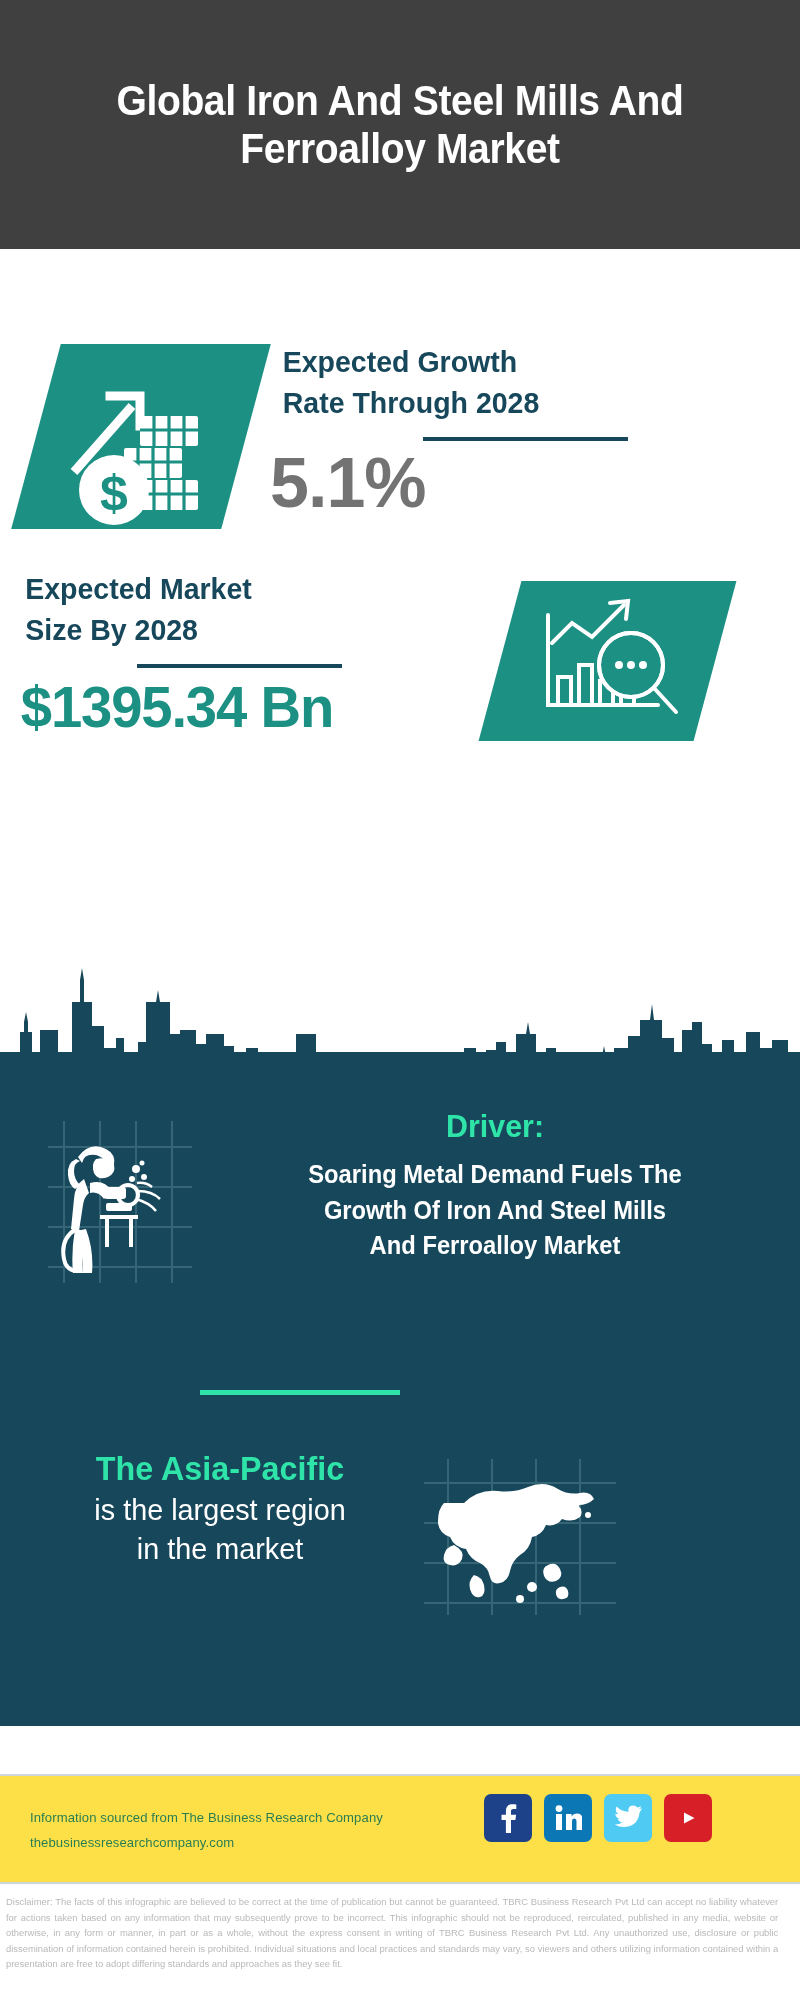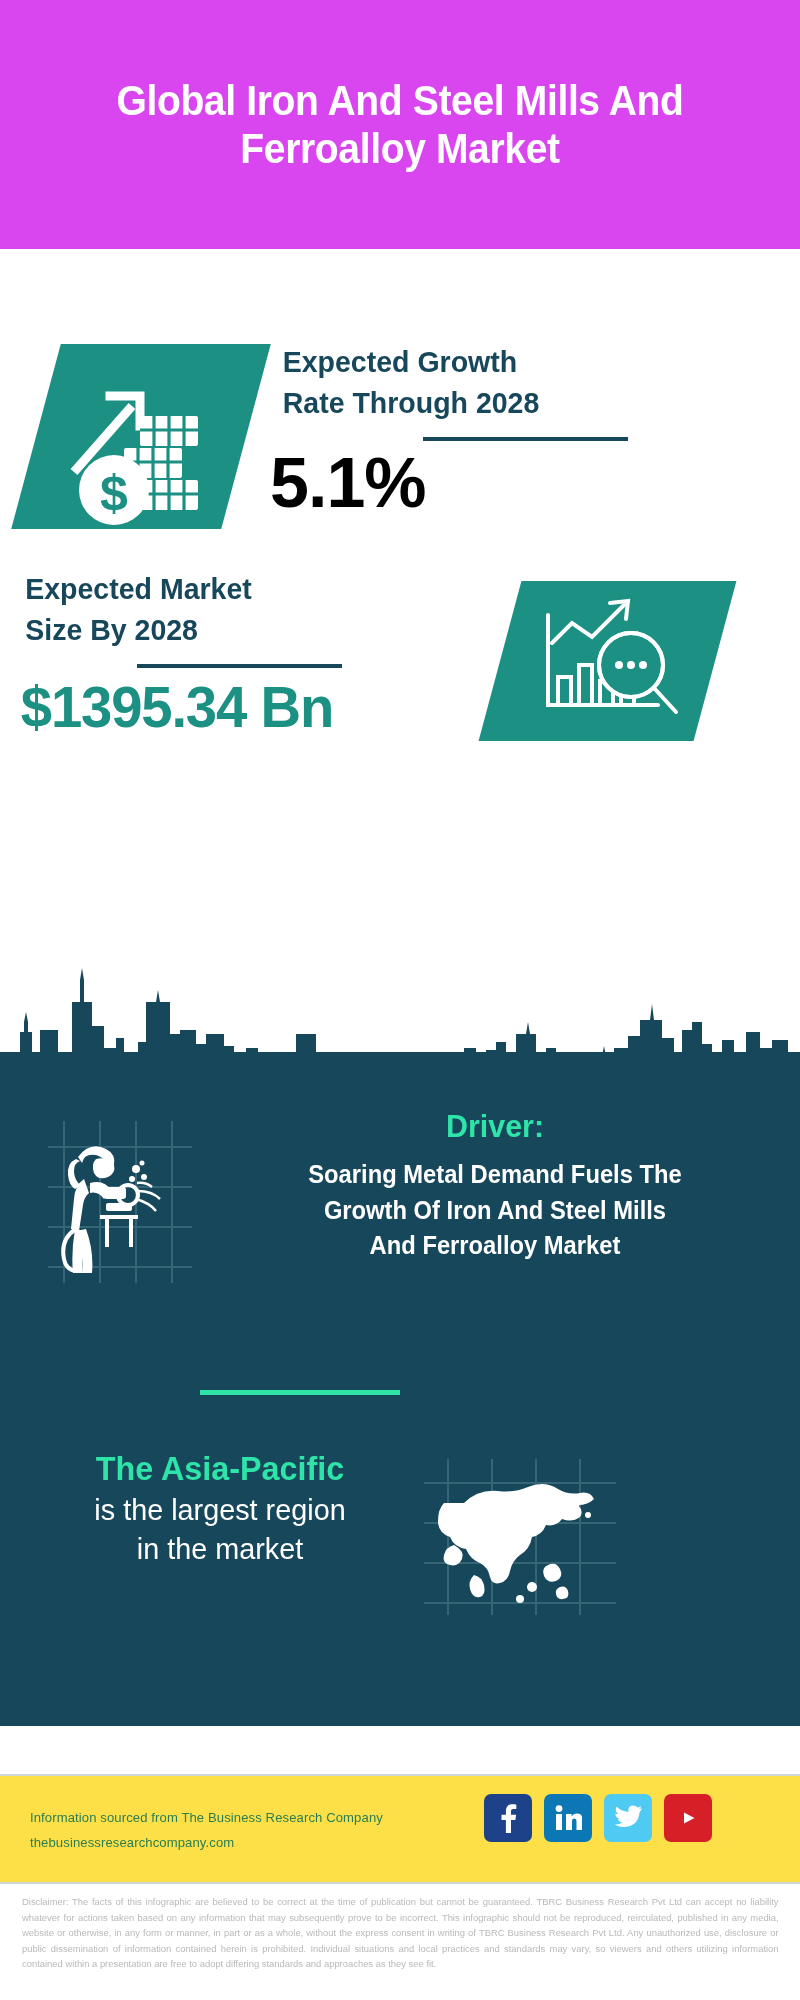--- a/index.html
+++ b/index.html
@@ -5,21 +5,21 @@
   * { margin:0; padding:0; box-sizing:border-box; }
   html,body { background:#fff; }
   body {
     width:800px; height:2000px; position:relative; overflow:hidden;
     font-family:"Liberation Sans", sans-serif;
   }
 
   
   .header {
     position:absolute; left:0; top:0; width:800px; height:249px;
-    background:#d946ef;
+    background:#404040;
     display:flex; align-items:center; justify-content:center;
   }
   .header-title {
     color:#ffffff; font-size:42px; line-height:1.12; font-weight:bold;
     text-align:center; letter-spacing:-0.4px; width:660px;
     transform:scaleX(0.93); transform-origin:center;
   }
 
   
   .white-top {
@@ -36,21 +36,21 @@
   .para-left-inner { transform:skewX(15deg); width:100%; height:100%; position:relative; }
   .growth-text { position:absolute; left:270px; top:48px; width:510px; text-align:left; }
   .growth-label {
     color:#17475a; font-size:30px; font-weight:bold; line-height:1.35;
     transform:scaleX(0.95); transform-origin:center;
   }
   .rule-dark {
     width:205px; height:4px; background:#17475a; margin:14px auto 0 auto;
   }
   .growth-value {
-    color:#000000; font-size:70px; font-weight:bold; line-height:1.05;
+    color:#737373; font-size:70px; font-weight:bold; line-height:1.05;
     margin-top:6px; letter-spacing:-1px;
   }
 
   
   .size-row { position:absolute; left:0; top:310px; width:800px; height:230px; }
   .para-right {
     position:absolute; left:500px; top:22px; width:215px; height:160px;
     background:#1b9083; transform:skewX(-15deg);
   }
   .para-right-inner { transform:skewX(15deg); width:100%; height:100%; position:relative; }
@@ -127,21 +127,21 @@
   .s-fb { background:#1d4289; }
   .s-li { background:#0b78b5; }
   .s-tw { background:#4ecaf3; }
   .s-yt { background:#d71f28; }
   .sicon svg { display:block; }
 
   
   .disclaimer {
     position:absolute; left:0; top:1882px; width:800px; height:118px;
     background:#ffffff; border-top:2px solid #cfd6da;
-    padding:10px 6px 0 22px;
+    padding:10px 6px 0 6px;
   }
   .disclaimer p {
     color:#b9b9b9; font-size:9.6px; line-height:1.62; text-align:justify;
     transform:scaleX(0.98); transform-origin:left top;
   }
 </style>
 </head>
 <body>
 
 <div class="header">

